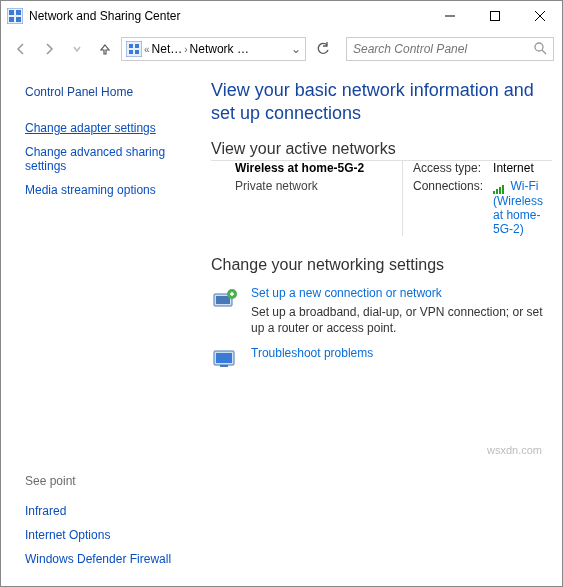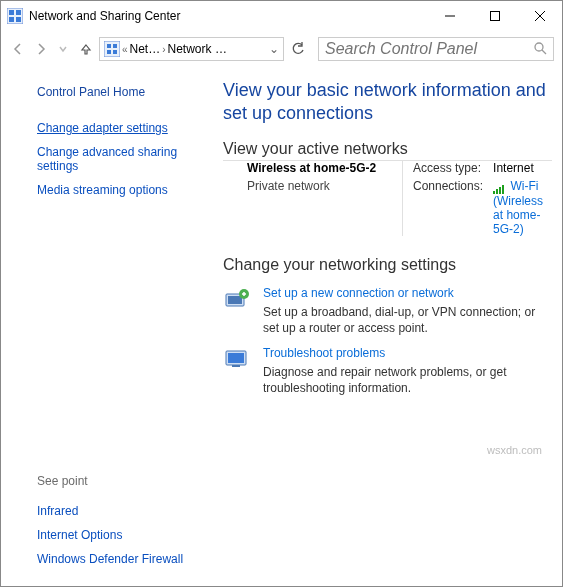--- a/index.html
+++ b/index.html
@@ -51,26 +51,26 @@
   .breadcrumb span { white-space:nowrap; overflow:hidden; text-overflow:ellipsis; }
   .breadcrumb .chev { color:#666; font-size:10px; }
   .breadcrumb .dd { margin-left:auto; color:#666; }
   .refresh {
     width:26px;height:24px;display:flex;align-items:center;justify-content:center;color:#555;
   }
   .searchbox {
     flex:1; display:flex;align-items:center; border:1px solid #ccc; height:24px; padding:0 6px; margin-left:6px; background:#fff;
   }
   .searchbox input {
-    flex:1; border:none; outline:none; font-size:16px; color:#888; font-style:italic; background:transparent;
+    flex:1; border:none; outline:none; font-size:12px; color:#888; font-style:italic; background:transparent;
   }
   .searchbox .sicon { color:#888; }
   
   .content {
-    flex:1; display:flex; min-height:0;padding-left:12px;
+    flex:1; display:flex; min-height:0;
   }
   .sidebar {
     width: 200px; padding: 18px 12px 10px 24px; display:flex; flex-direction:column; gap:10px;
   }
   .sidebar a, .seealso a {
     color:#0a4fbf; text-decoration:none; font-size:12px; cursor:pointer;
   }
   .sidebar a.hot { text-decoration:underline; }
   .cp-home { color:#1646a0; font-size:12px; margin-bottom:12px; cursor:pointer; }
   .sidebar .spacer { flex:1; }
@@ -257,20 +257,19 @@
       <div class="settings-item">
         <div class="ic">
           <svg width="28" height="22">
               <rect x="2" y="3" width="20" height="14" rx="1" fill="#cfdff4" stroke="#4a78b5"></rect>
               <rect x="4" y="5" width="16" height="10" fill="#3b7bd8"></rect>
               <rect x="8" y="17" width="8" height="2" fill="#4a78b5"></rect>
             </svg>
         </div>
         <div class="body">
           <div class="ttl">Troubleshoot problems</div>
-          <div class="desc">Diagnose and repair network problems, or get troubleshooting information.</div>
         </div>
       </div>
     </div>
 
     <div class="watermark">wsxdn.com</div>
   </div>
 </div>
 
 </body></html>

